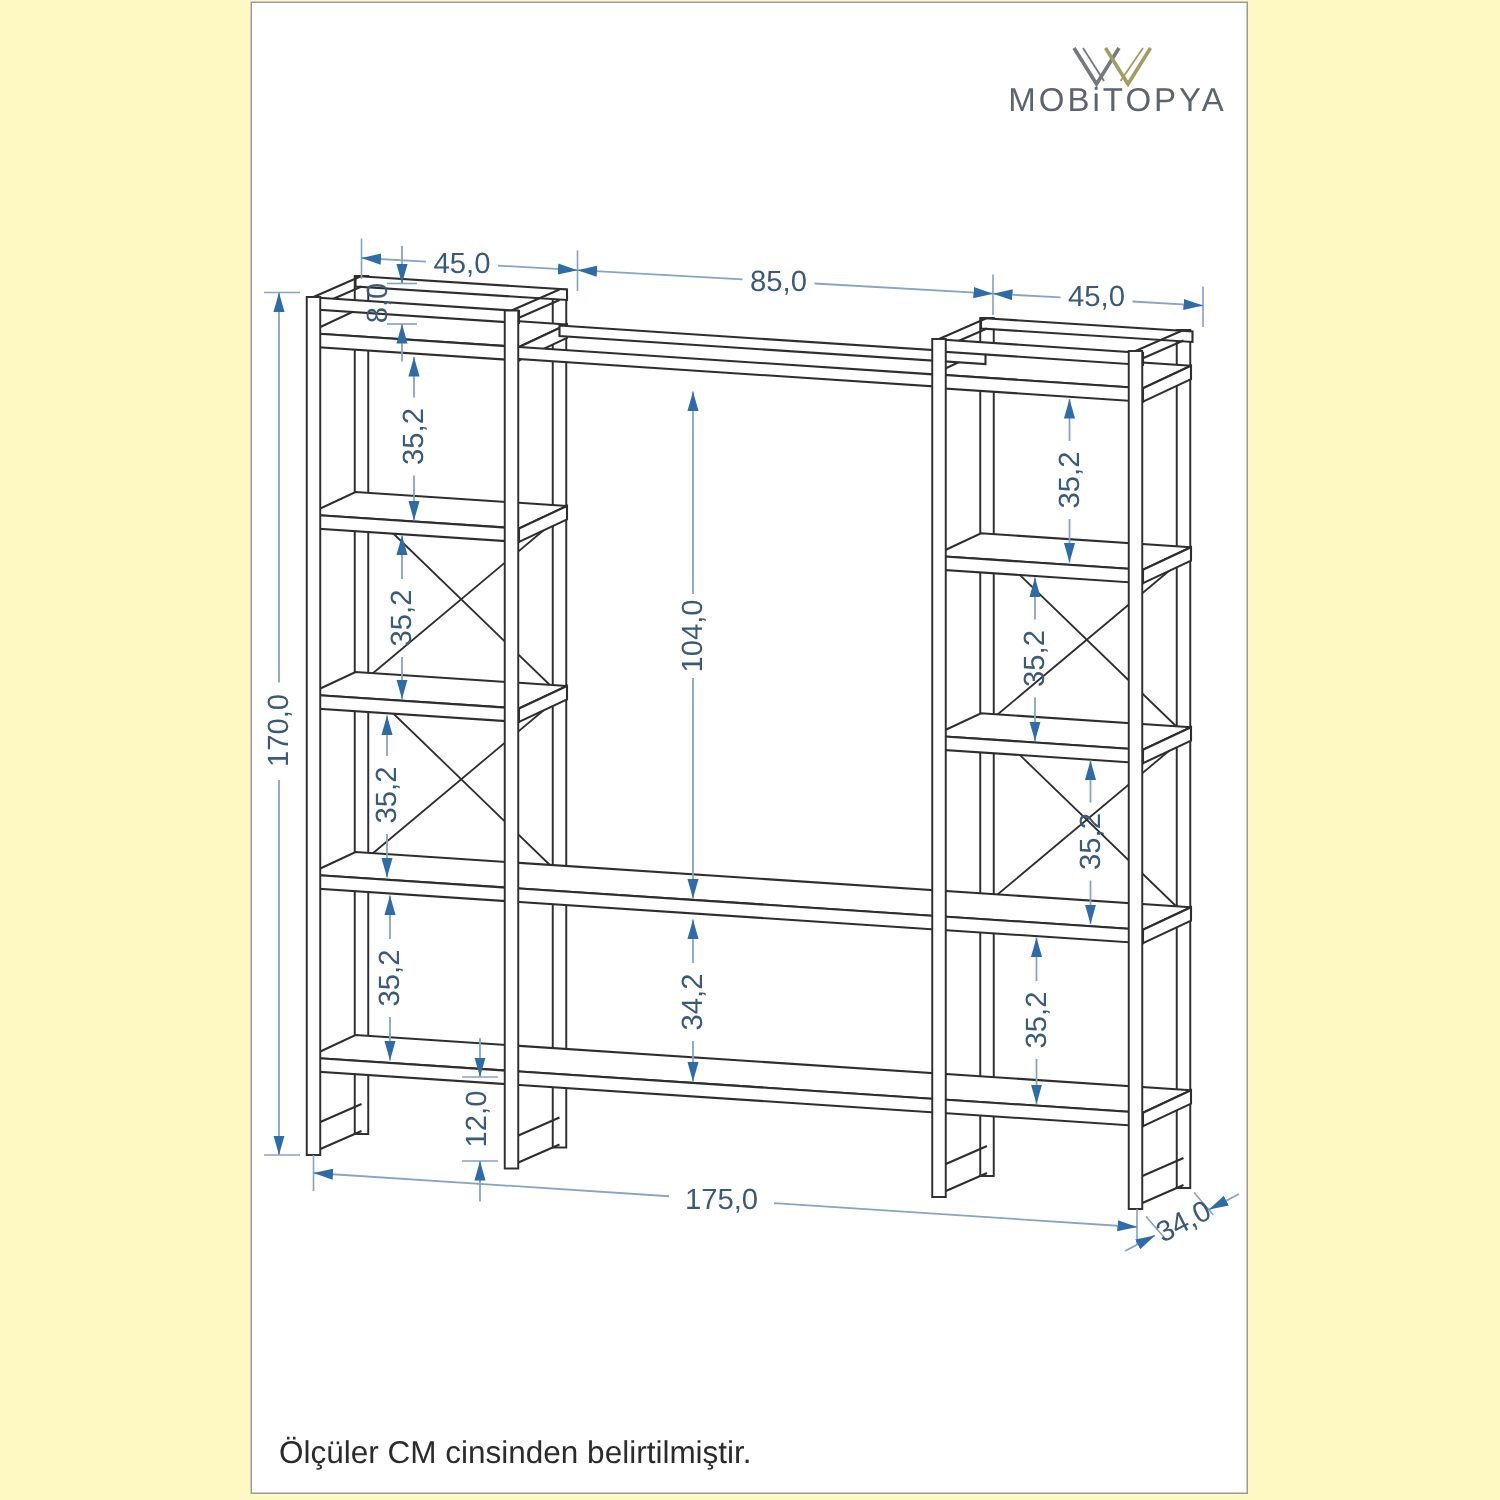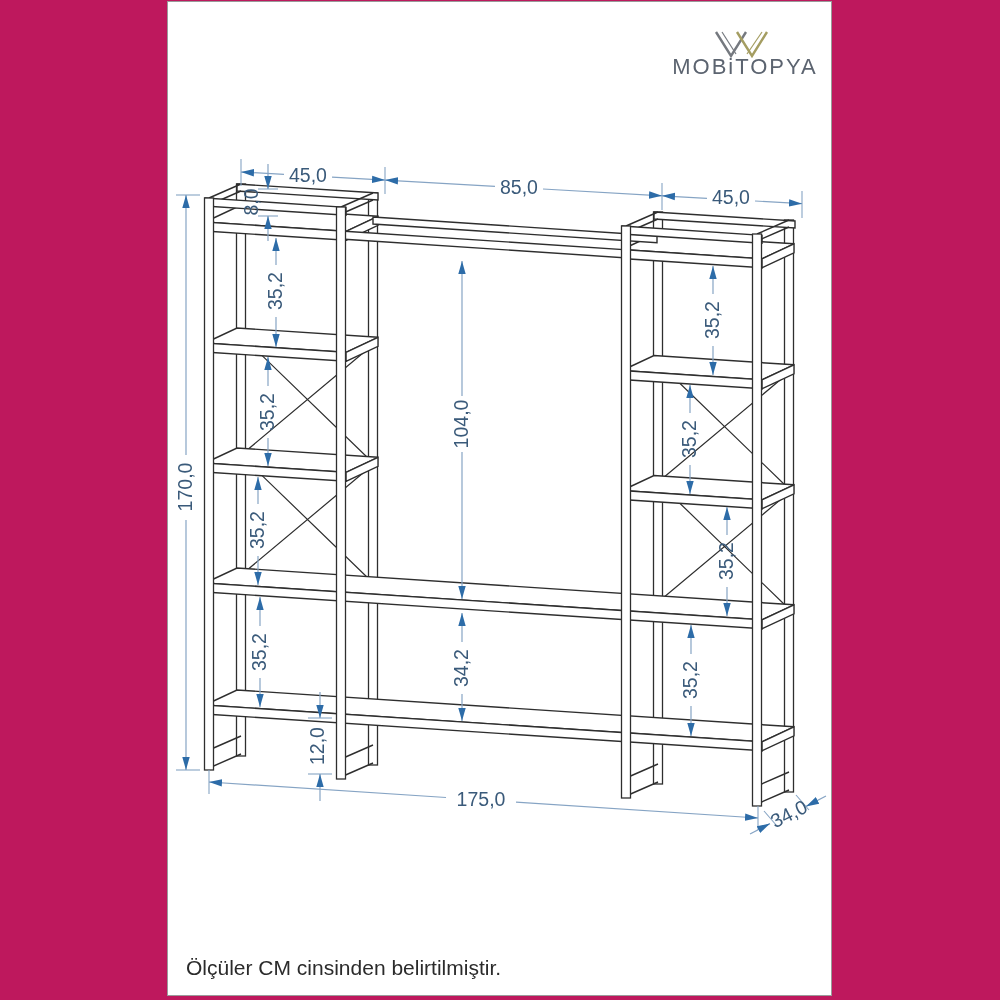--- a/index.html
+++ b/index.html
@@ -1,17 +1,17 @@
 <!DOCTYPE html>
 <html><head>
 <meta charset="utf-8">
 <style>
   html,body{margin:0;padding:0;background:#ffffff;}
   body{font-family:"Liberation Sans", sans-serif;}
-  .canvas{position:relative;width:1000px;height:1000px;background:#be185d;overflow:hidden;}
+  .canvas{position:relative;width:1000px;height:1000px;background:#fef9c3;overflow:hidden;}
   .page{position:absolute;left:167px;top:1px;width:665px;height:995px;border:1px solid #9a9a9a;background:#ffffff;box-sizing:border-box;}
   svg{position:absolute;left:0;top:0;}
   .struct{stroke:#2e2e2e;stroke-width:1.4;fill:none;}
   .structfill{stroke:#2e2e2e;stroke-width:1.4;fill:#ffffff;}
   .post{fill:#ffffff;stroke:#2e2e2e;stroke-width:1.3;}
   .brace{stroke:#2e2e2e;stroke-width:1.2;fill:none;}
   .dim{stroke:#86a4c4;stroke-width:1.2;fill:none;}
   .dimtick{stroke:#86a4c4;stroke-width:1.1;}
   .dimlabel{fill:#3a5a7a;font-size:19.5px;font-family:"Liberation Sans",sans-serif;}
   .logotext{fill:#5c6470;font-size:22px;letter-spacing:2px;font-family:"Liberation Sans",sans-serif;}

